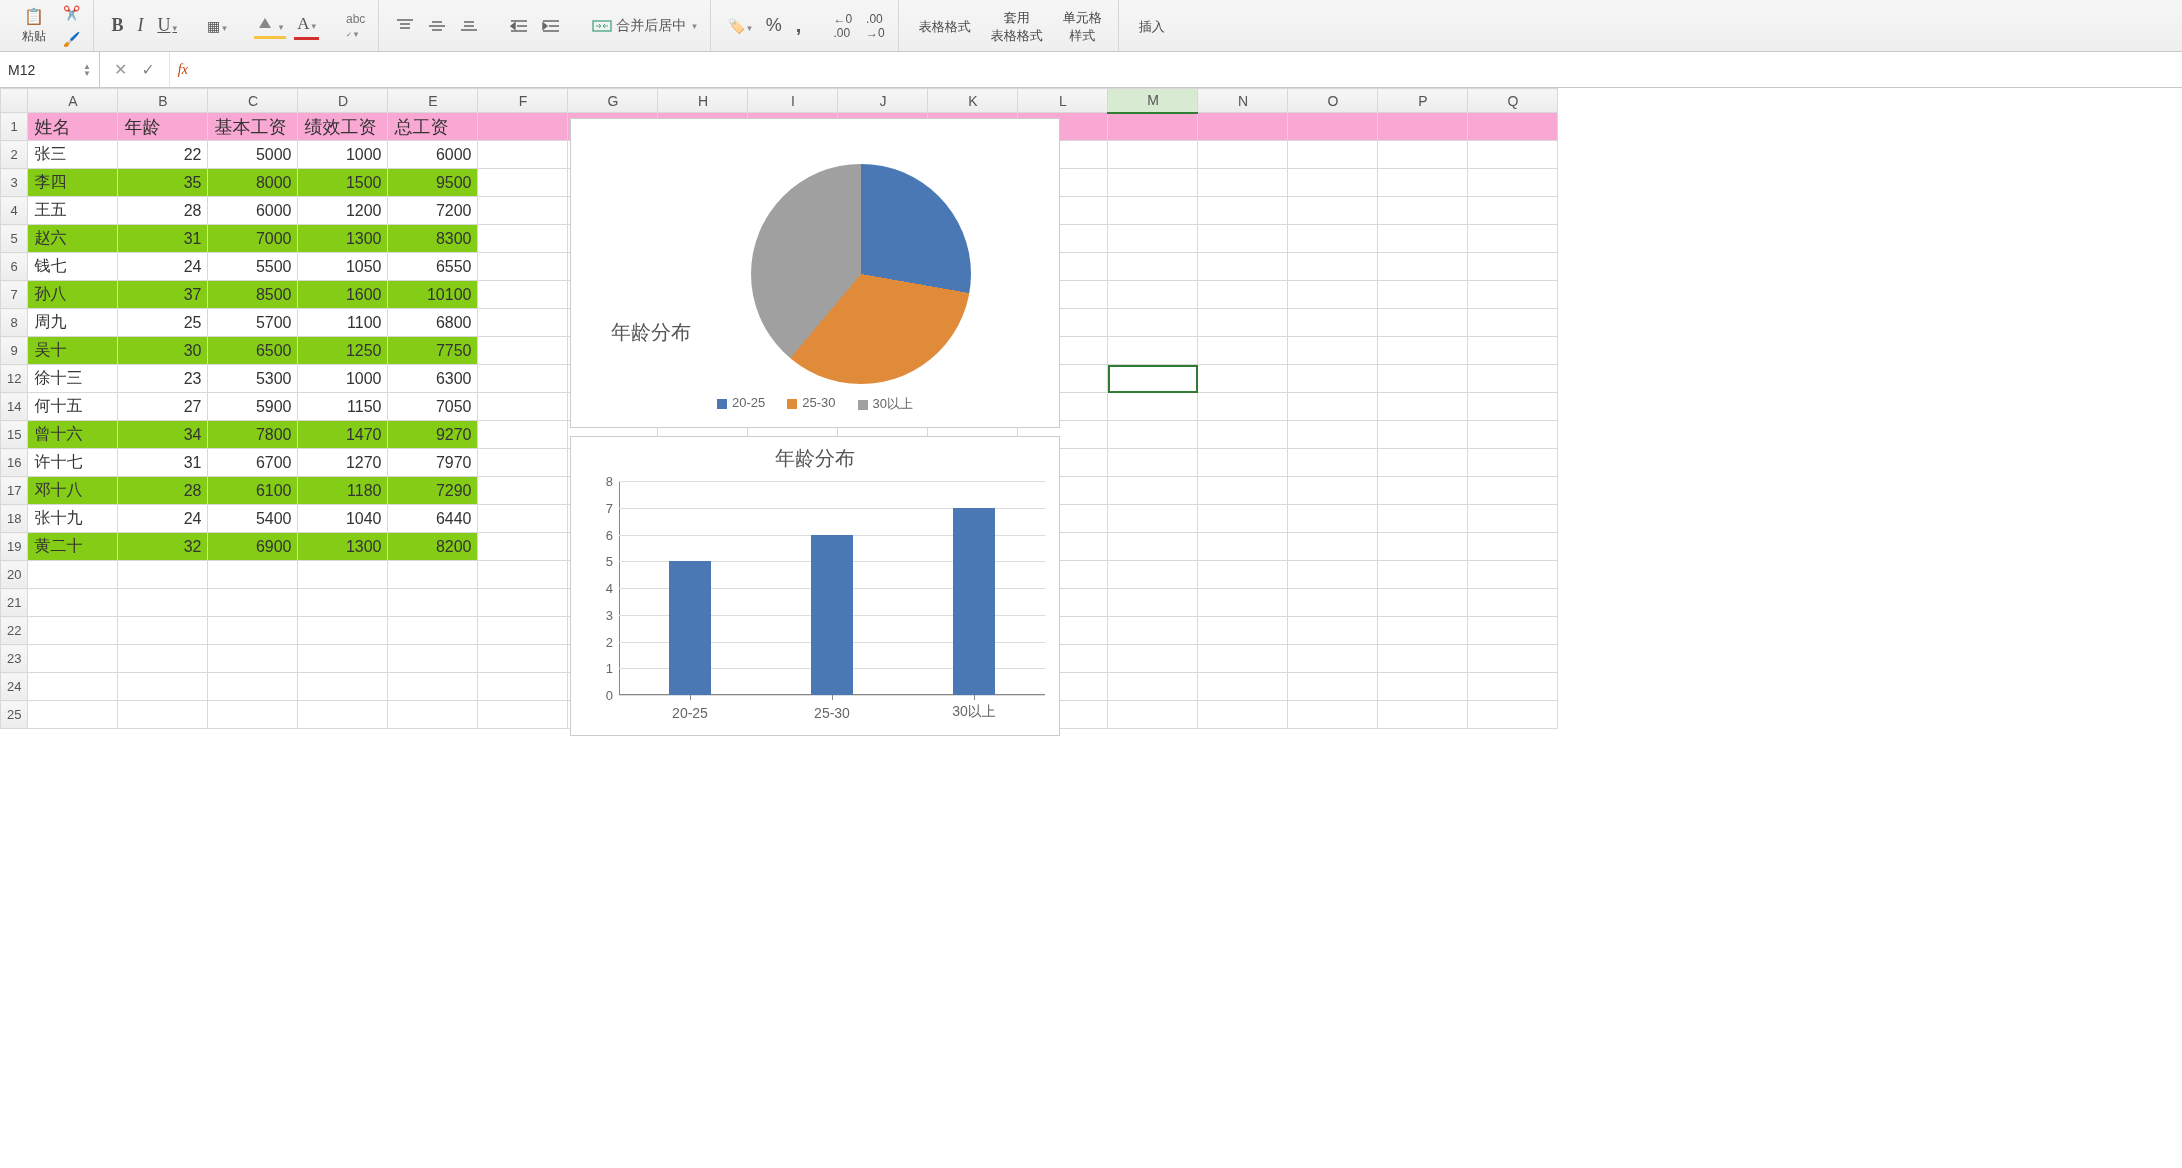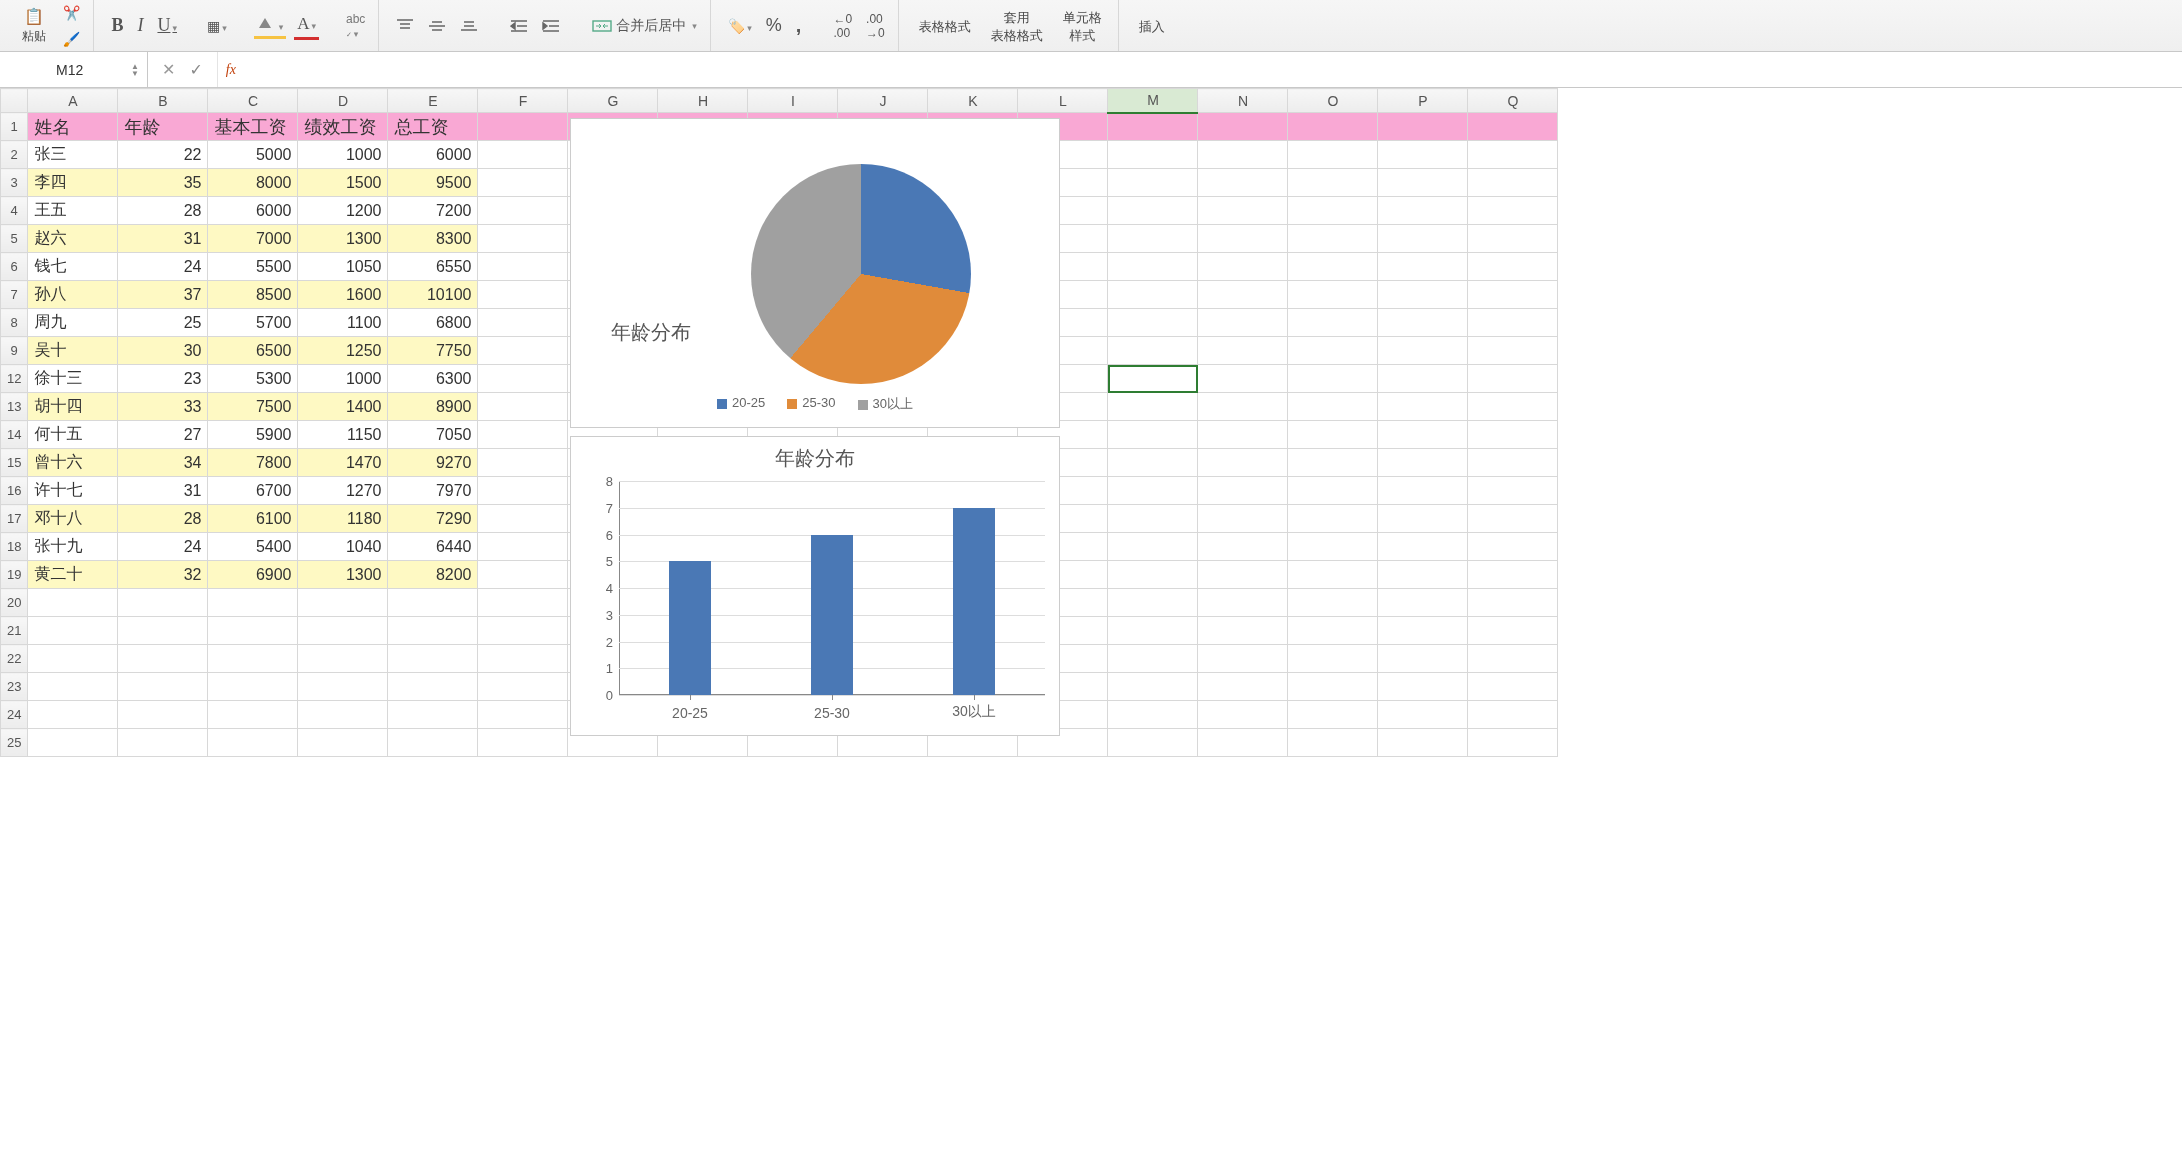--- a/index.html
+++ b/index.html
@@ -35,21 +35,20 @@
   .align-icon svg { display:block; }
   .big-label { font-size:13px; margin-top:2px;}
 
   
   .formula-row {
     height: 36px;
     border-bottom: 1px solid #c8c8c8;
     display: flex;
     align-items: stretch;
     background:#fff;
-    padding-left:48px;
   }
   .name-box {
     width:100px;
     border-right:1px solid #c8c8c8;
     display:flex;
     align-items:center;
     padding:0 8px;
     font-size:14px;
     color:#333;
   }
@@ -82,21 +81,21 @@
     font-weight:normal;
     color:#555;
     text-align:center;
     width:22px;
     font-size:13px;
   }
   .corner { background:#ececec; width:22px;}
   .hdr-row td { background:#f9a8d4; font-size:18px; }
   .num { text-align:right; }
   .txt { text-align:left; }
-  .stripe { background:#fef9c3; }
+  .stripe { background:#84cc16; }
   .cell-selected { outline:2px solid #2e7d32; outline-offset:-2px; }
 
   
   .chart-card {
     position:absolute;
     background:#fff;
     border:1px solid #ccc;
   }
   
   .pie-wrap { width:100%; height:100%; position:relative; }
@@ -475,40 +474,20 @@
           <td></td>
           <td></td>
           <td></td>
           <td class="cell-selected"></td>
           <td></td>
           <td></td>
           <td></td>
           <td></td>
         </tr>
         <tr>
-          <th class="rowhdr">13</th>
-          <td class="txt stripe">胡十四</td>
-          <td class="num stripe">33</td>
-          <td class="num stripe">7500</td>
-          <td class="num stripe">1400</td>
-          <td class="num stripe">8900</td>
-          <td></td>
-          <td></td>
-          <td></td>
-          <td></td>
-          <td></td>
-          <td></td>
-          <td></td>
-          <td></td>
-          <td></td>
-          <td></td>
-          <td></td>
-          <td></td>
-        </tr>
-        <tr>
           <th class="rowhdr">14</th>
           <td class="txt">何十五</td>
           <td class="num">27</td>
           <td class="num">5900</td>
           <td class="num">1150</td>
           <td class="num">7050</td>
           <td></td>
           <td></td>
           <td></td>
           <td></td>

